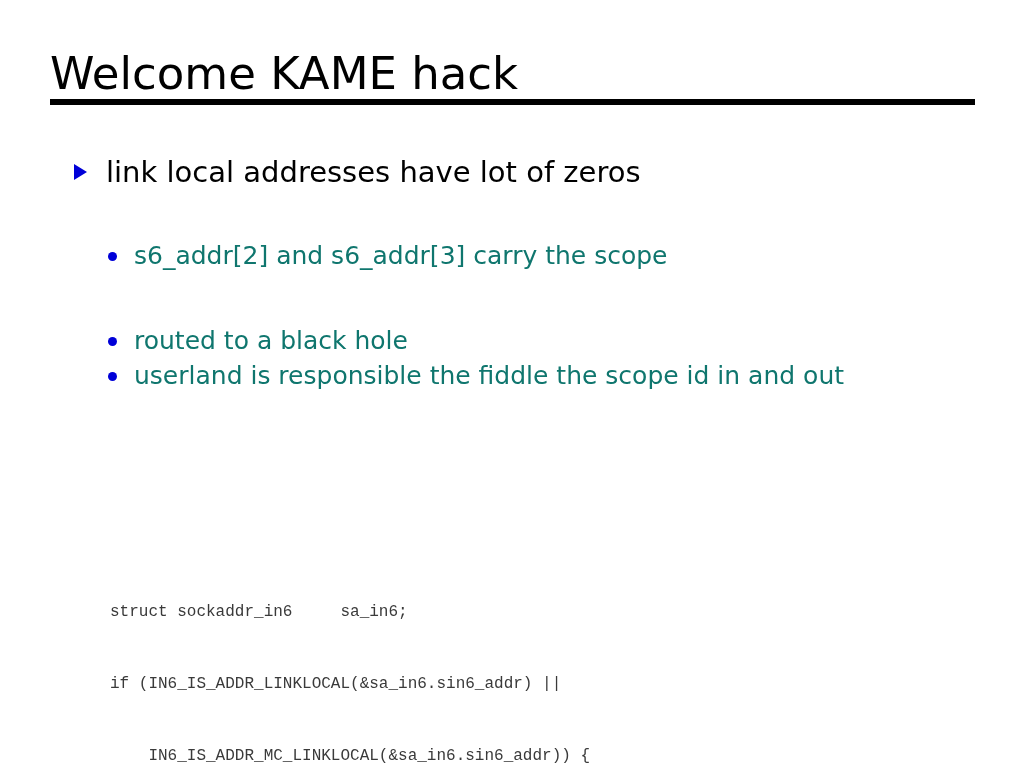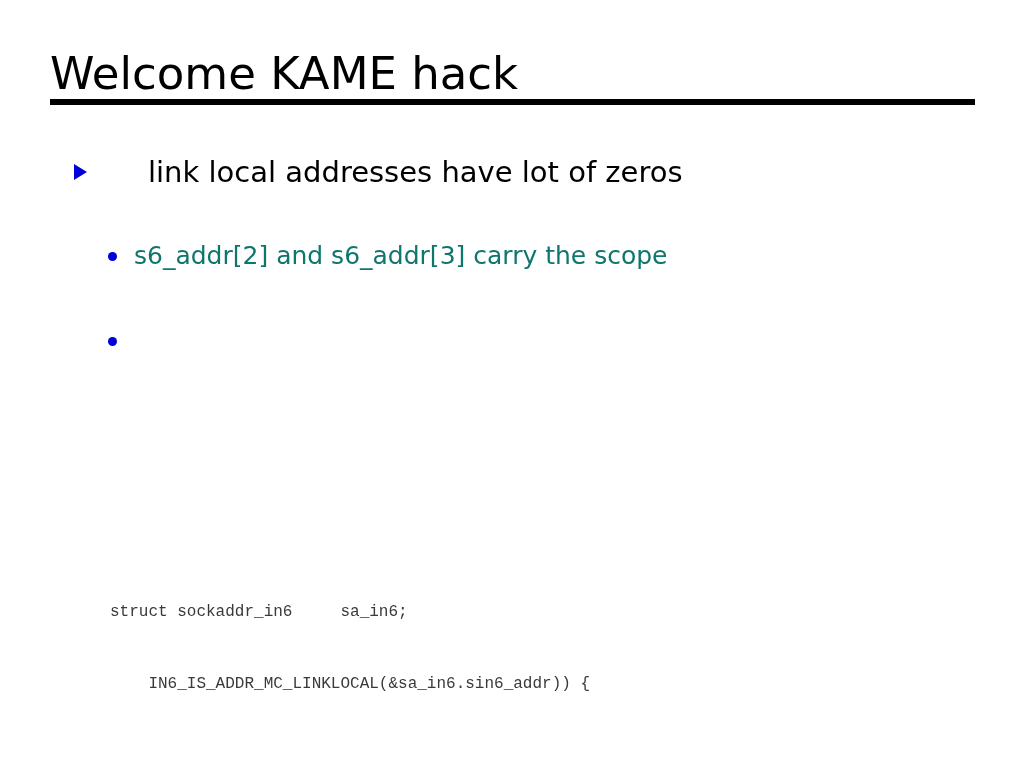--- a/index.html
+++ b/index.html
@@ -68,21 +68,20 @@
     left: 2px;
     top: 16px;
     width: 0;
     height: 0;
     border-left: 13px solid #0000d8;
     border-top: 8px solid transparent;
     border-bottom: 8px solid transparent;
   }
   .lvl1-text {
     display: block;
-    margin-left: 42px;
   }
 
   .lvl2 {
     position: relative;
     padding-left: 62px;
     font-size: 25px;
     line-height: 35px;
     color: #0f766e;
   }
   .lvl2 .dot {
@@ -136,27 +135,33 @@
       <span>s6_addr[2] and s6_addr[3] carry the scope</span>
     </div>
 
     <div class="gap-lg"></div>
 
 
     <div class="gap-sm"></div>
 
     <div class="lvl2">
       <span class="dot"></span>
+      <span>routed to a black hole</span>
     </div>
 
+    <div class="lvl2">
+      <span class="dot"></span>
+      <span>userland is responsible the fiddle the scope id in and out</span>
+    </div>
 
   </div>
 
   <div class="code-block">
     <div class="code-line">struct sockaddr_in6     sa_in6;</div>
+    <div class="code-line">if (IN6_IS_ADDR_LINKLOCAL(&amp;sa_in6.sin6_addr) ||</div>
     <div class="code-line">    IN6_IS_ADDR_MC_LINKLOCAL(&amp;sa_in6.sin6_addr)) {</div>
     
     
     
     
     
   </div>
 
 </div>
 

